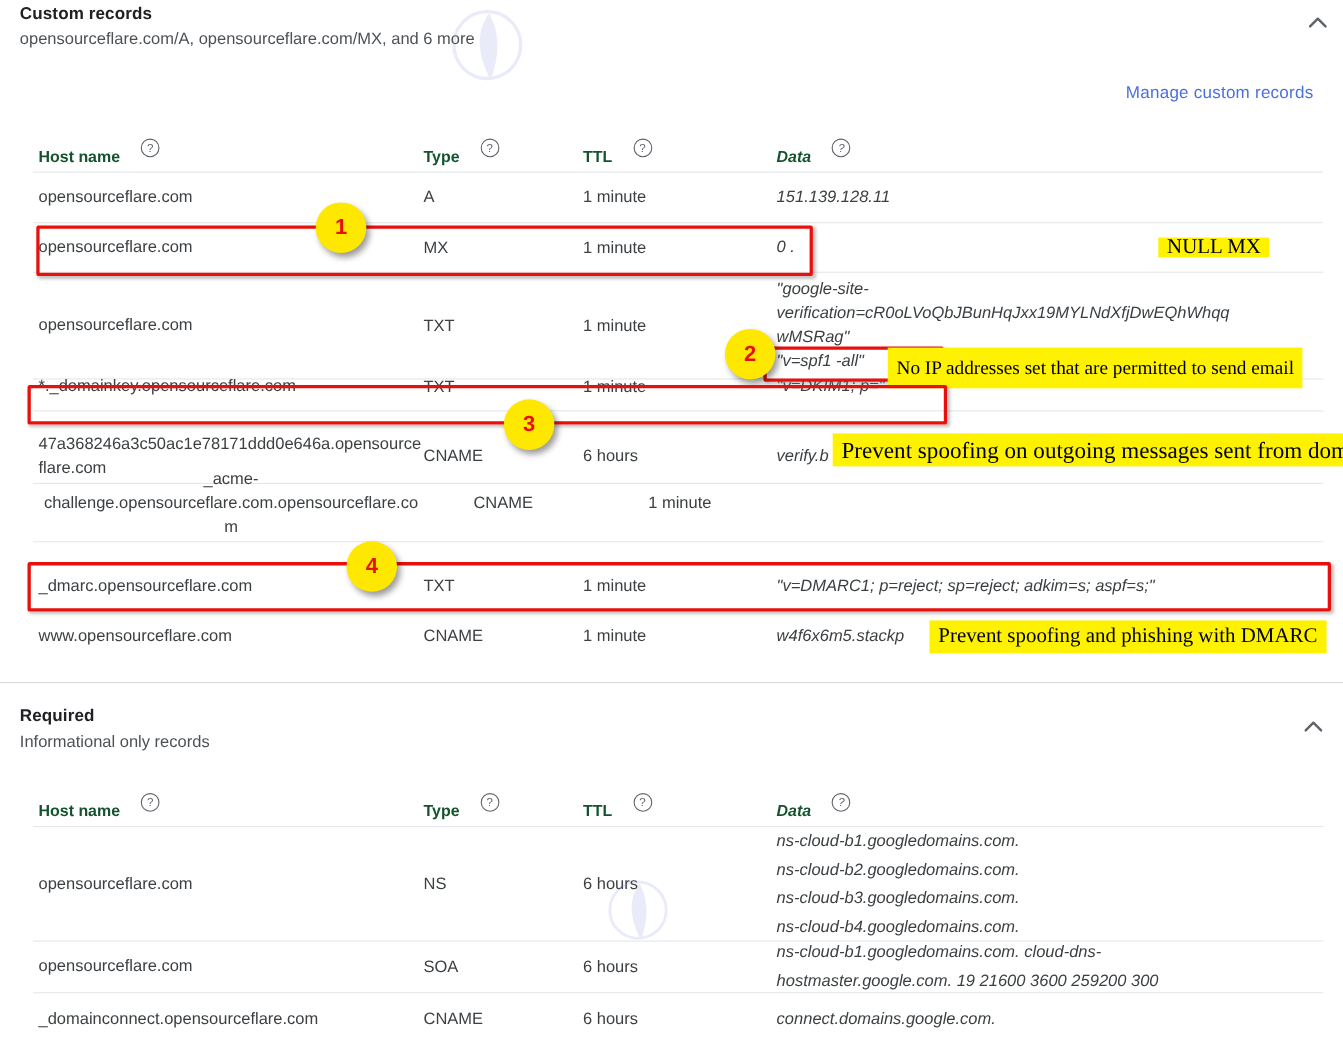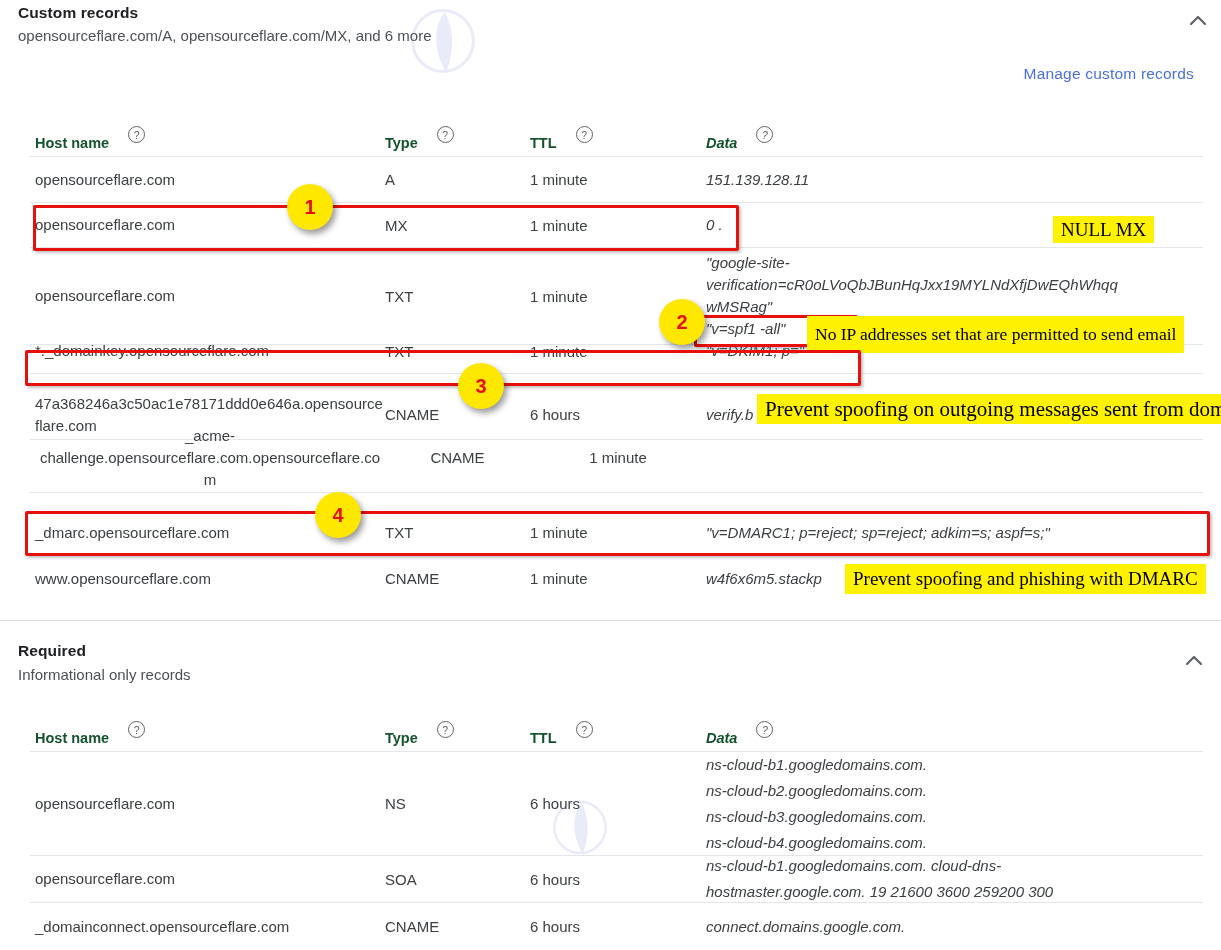--- a/index.html
+++ b/index.html
@@ -57,21 +57,21 @@
 <div class="abs sec-sub" style="left:18px;top:27px;">opensourceflare.com/A, opensourceflare.com/MX, and 6 more</div>
 <svg class="abs" style="left:1186px;top:8px;" width="24" height="24">
     <polyline class="chev" points="5,16 12,9 19,16"></polyline>
   </svg>
 
 <svg class="abs wm" style="left:405px;top:6px;" width="76" height="76" viewBox="0 0 100 100">
   <circle cx="50" cy="46" r="40" fill="none" stroke="#7b86d6" stroke-width="4"></circle>
   <path d="M52 8 C 36 30 38 58 54 88 C 64 62 66 32 52 8 Z" fill="#7b86d6"></path>
 </svg>
 
-<a class="abs manage-link" style="top:65px;right:27px;">Manage custom records</a>
+<a class="abs manage-link" style="top:76px;right:27px;">Manage custom records</a>
 
 <div class="tbl" style="top:0;">
 
   <div class="trow" style="top:113px;height:44px;">
     <div class="c-host helpwrap">
         <span class="th">Host name</span>
         <span class="help">?</span>
       </div>
     <div class="c-type helpwrap">
         <span class="th">Type</span>
@@ -221,21 +221,21 @@
   </div>
 </div>
 
 <svg class="abs wm" style="left:548px;top:798px;" width="64" height="64" viewBox="0 0 100 100">
   <circle cx="50" cy="46" r="40" fill="none" stroke="#7b86d6" stroke-width="4"></circle>
   <path d="M52 8 C 36 30 38 58 54 88 C 64 62 66 32 52 8 Z" fill="#7b86d6"></path>
 </svg>
 
 <div class="redbox" style="left:33px;top:205px;width:700px;height:40px;"></div>
 <div class="badge" style="left:287px;top:184px;">1</div>
-<div class="hl" style="left:1053px;top:216px;height:27px;padding:0 8px;font-size:19px;">NULL MX</div>
+<div class="hl" style="left:1053px;top:216px;height:18px;padding:0 8px;font-size:19px;">NULL MX</div>
 
 <div class="redbox" style="left:694px;top:315px;width:158px;height:26px;"></div>
 <div class="badge" style="left:659px;top:299px;">2</div>
 <div class="hl" style="left:807px;top:316px;height:29px;padding:4px 8px;font-size:17.5px;">No IP addresses set that are permitted to send email</div>
 
 <div class="redbox" style="left:25px;top:350px;width:830px;height:30px;"></div>
 <div class="badge" style="left:458px;top:363px;">3</div>
 <div class="hl" style="left:757px;top:394px;height:30px;padding:0 8px;font-size:21px;">Prevent spoofing on outgoing messages sent from domain</div>
 
 <div class="redbox" style="left:25px;top:511px;width:1179px;height:39px;"></div>

